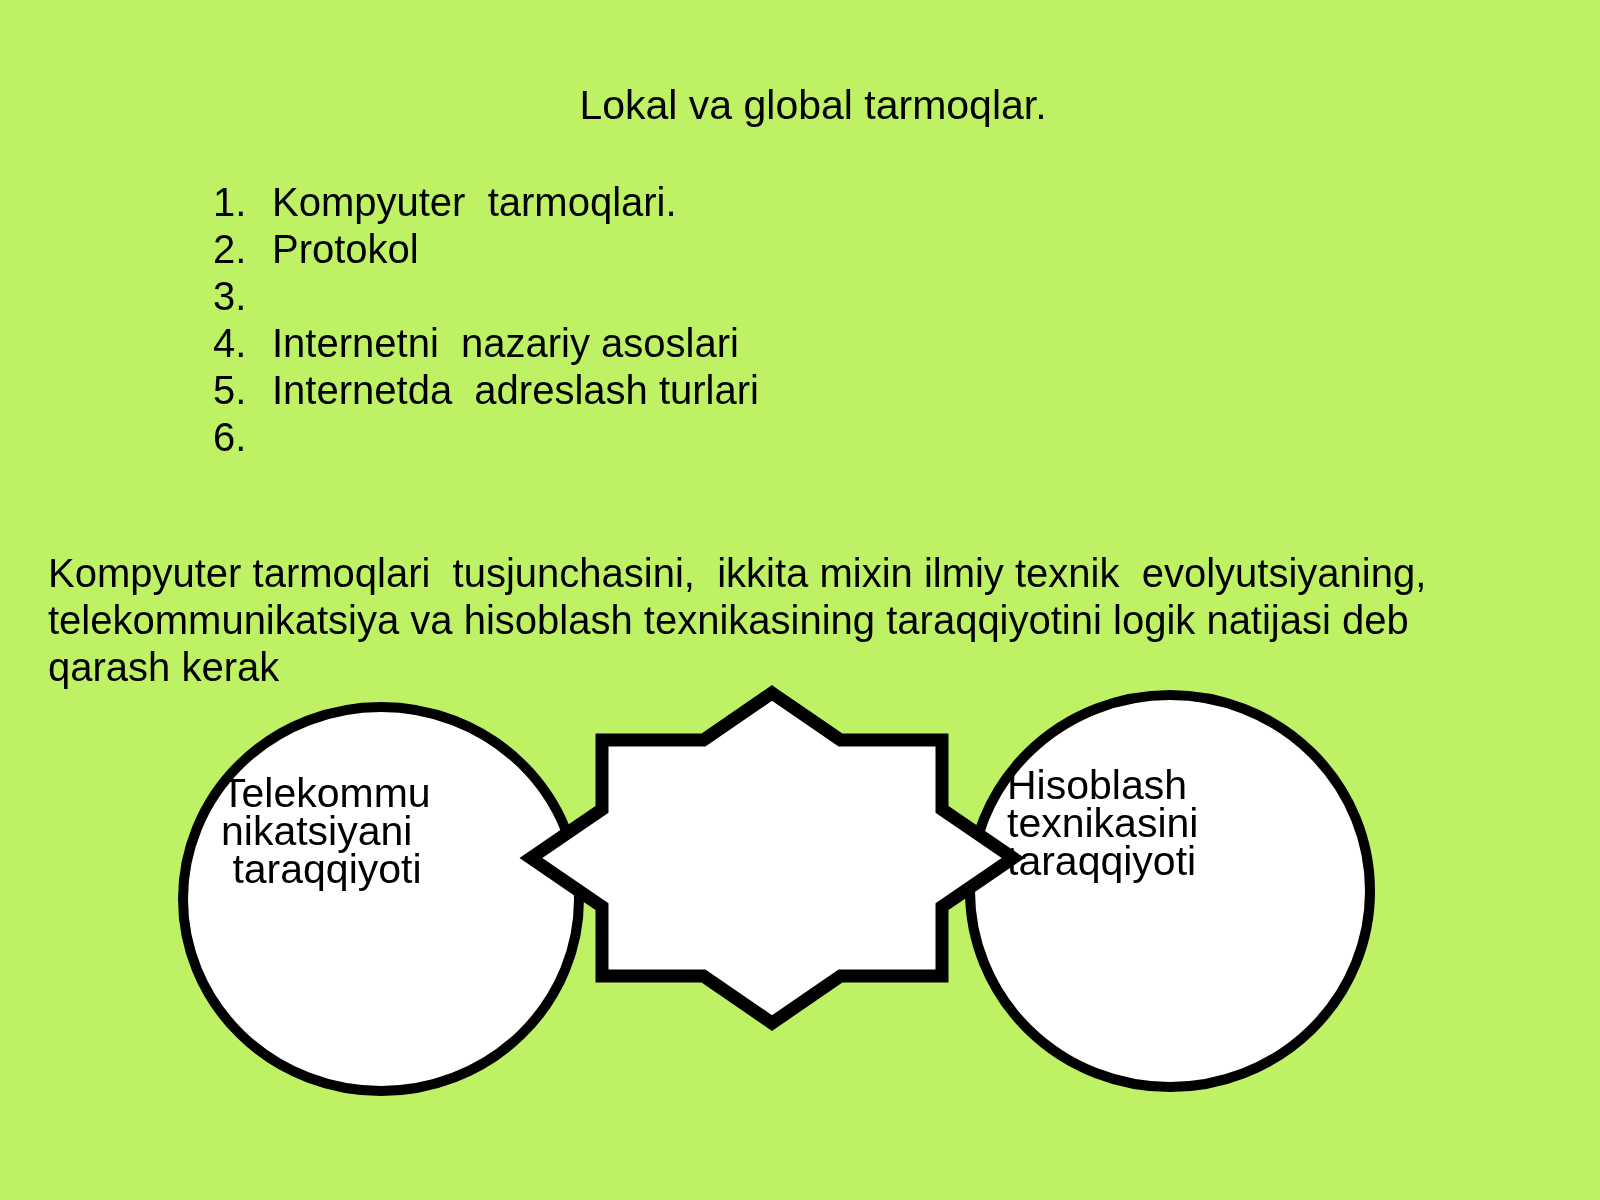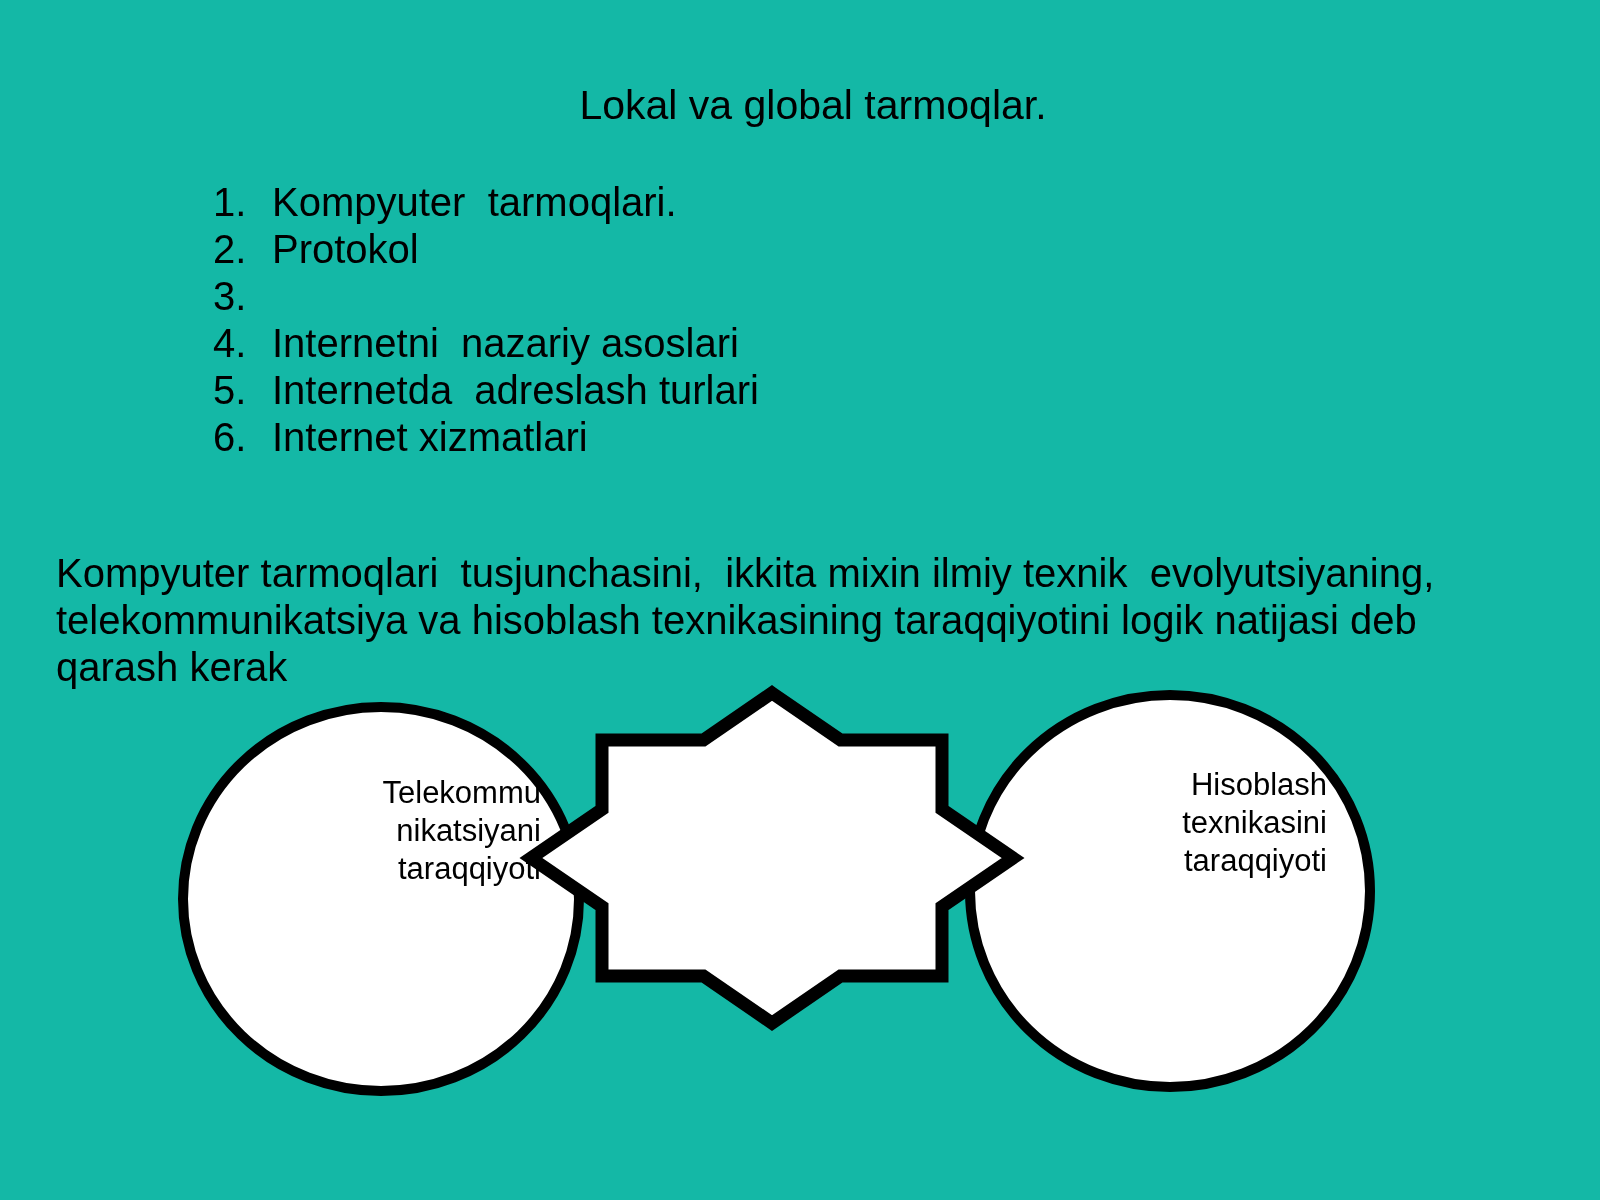--- a/index.html
+++ b/index.html
@@ -1,20 +1,20 @@
 <!DOCTYPE html>
 <html><head>
 <meta charset="utf-8">
 <style>
   html, body { margin: 0; padding: 0; background: #ffffff; }
   .slide {
     position: relative;
     width: 1600px;
     height: 1200px;
-    background: #14b8a6;
+    background: #bef264;
     overflow: hidden;
     font-family: "Liberation Sans", "DejaVu Sans", sans-serif;
     color: #000000;
   }
 
   .slide-title {
     position: absolute;
     left: 13px;
     top: 80px;
     width: 1600px;
@@ -38,21 +38,21 @@
     width: 59px;
     flex: 0 0 59px;
     white-space: pre;
   }
   .topic-text {
     white-space: pre-wrap;
   }
 
   .intro-paragraph {
     position: absolute;
-    left: 56px;
+    left: 48px;
     top: 550px;
     width: 1500px;
     font-size: 40px;
     line-height: 47px;
     white-space: pre-wrap;
   }
 
   .diagram {
     position: absolute;
     left: 0;
@@ -61,22 +61,22 @@
     height: 1200px;
   }
   .diagram svg {
     position: absolute;
     left: 0;
     top: 0;
   }
   .shape-label {
     position: absolute;
     width: 320px;
-    text-align: right;
-    font-size: 31px;
+    text-align: left;
+    font-size: 41px;
     line-height: 38px;
     white-space: pre-wrap;
   }
   .label-left   { left: 221px;  top: 774px; }
   .label-center { left: 612px;  top: 757px; }
   .label-right  { left: 1007px; top: 766px; }
 </style>
 </head>
 <body>
 
@@ -99,21 +99,20 @@
     <div class="topic-row">
       <span class="topic-num">4.</span>
       <span class="topic-text">Internetni  nazariy asoslari</span>
     </div>
     <div class="topic-row">
       <span class="topic-num">5.</span>
       <span class="topic-text">Internetda  adreslash turlari</span>
     </div>
     <div class="topic-row">
       <span class="topic-num">6.</span>
-      <span class="topic-text">Internet xizmatlari</span>
     </div>
   </div>
 
   <div class="intro-paragraph">Kompyuter tarmoqlari  tusjunchasini,  ikkita mixin ilmiy texnik  evolyutsiyaning,
 telekommunikatsiya va hisoblash texnikasining taraqqiyotini logik natijasi deb
 qarash kerak</div>
 
   <div class="diagram">
     <svg width="1600" height="1200" viewBox="0 0 1600 1200">
       <ellipse cx="381" cy="899" rx="198" ry="192" fill="#ffffff" stroke="#000000" stroke-width="10"></ellipse>

